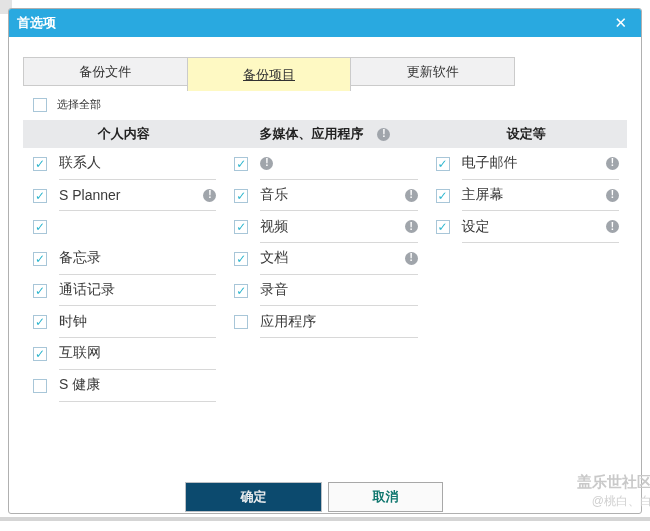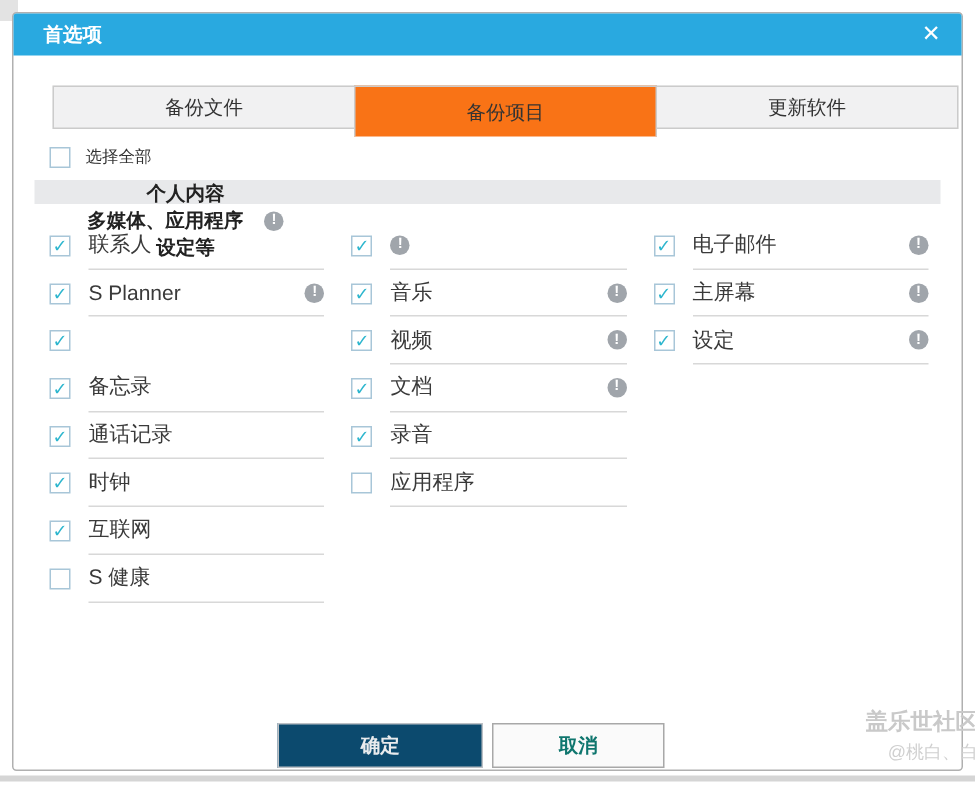--- a/index.html
+++ b/index.html
@@ -8,43 +8,43 @@
   .page { position:relative; width:650px; height:531px; background:#fff; }
   .corner { position:absolute; left:0; top:0; width:12px; height:14px; background:#e3e3e3; }
   .bottom-band { position:absolute; left:0; top:517px; width:650px; height:4px; background:#d5d5d5; }
 
   .dialog { position:absolute; left:8px; top:8px; width:634px; height:506px;
     background:#fff; border:1px solid #b0b0b0; border-radius:3px; z-index:1; }
 
   .titlebar { position:absolute; left:0; top:0; right:0; height:28px;
     background:var(--titlebar,#29a9e0); border-radius:2px 2px 0 0;
     display:flex; align-items:center; }
-  .title { color:#fff; font-weight:bold; font-size:13px; padding-left:20px; }
+  .title { color:#fff; font-weight:bold; font-size:13px; padding-left:8px; }
   .close { margin-left:auto; color:#fff; font-size:15px; font-weight:bold;
     padding-right:14px; cursor:pointer; line-height:28px; }
 
-  .tabbar { position:absolute; left:26px; top:48px; width:604px; height:34px;
+  .tabbar { position:absolute; left:14px; top:48px; width:492px; height:34px;
     display:flex; align-items:flex-start; }
   .tab { flex:1; height:29px; background:#f1f1f2; border:1px solid #cbcbcb;
     margin-left:-1px; display:flex; align-items:center; justify-content:center;
     font-size:13px; color:#333; cursor:pointer; }
   .tab:first-child { margin-left:0; }
-  .tab.active { background:#f97316; height:34px; border-bottom:none; z-index:2; }
+  .tab.active { background:#fef9c3; height:34px; border-bottom:none; z-index:2;text-decoration:underline; }
 
   .select-all { position:absolute; left:24px; top:88px; display:flex;
     align-items:center; cursor:pointer; }
   .sa-label { font-size:11px; color:#333; margin-left:10px; }
 
   .cb { width:14px; height:14px; background:#fff; border:1px solid #a8c6d8;
     display:inline-flex; align-items:center; justify-content:center;
     font-size:12px; font-weight:bold; color:var(--check,#2db6ce);
     line-height:1; flex:0 0 auto; }
 
-  .header-row { position:absolute; left:14px; top:111px; width:604px; height:16px;
-    background:var(--header-bg,#e8e9eb); display:flex;flex-direction:column; }
+  .header-row { position:absolute; left:14px; top:111px; width:604px; height:28px;
+    background:var(--header-bg,#e8e9eb); display:flex; }
   .hcell { width:201.3px; display:flex; align-items:center; justify-content:center;
     font-size:13px; font-weight:bold; color:#222; }
   .hcell .info { margin-left:14px; }
 
   .grid { position:absolute; left:14px; top:139px; width:604px; display:flex; }
   .col { width:201.3px; }
   .item { display:flex; align-items:center; height:31.7px; cursor:pointer; }
   .item .cb { margin-left:10px; }
   .ibody { flex:1; height:100%; margin-left:12px; margin-right:8px;
     display:flex; align-items:center; border-bottom:1px solid #d8d8d8; }

